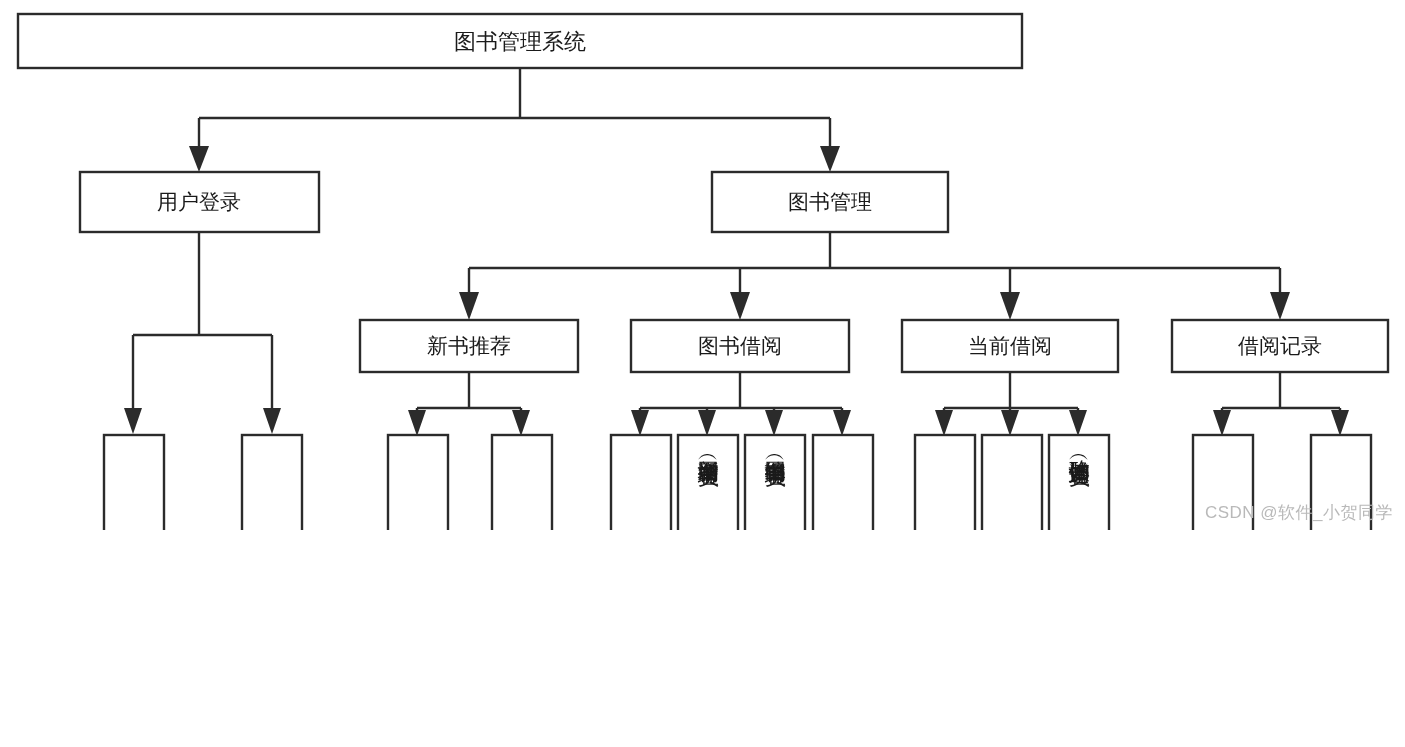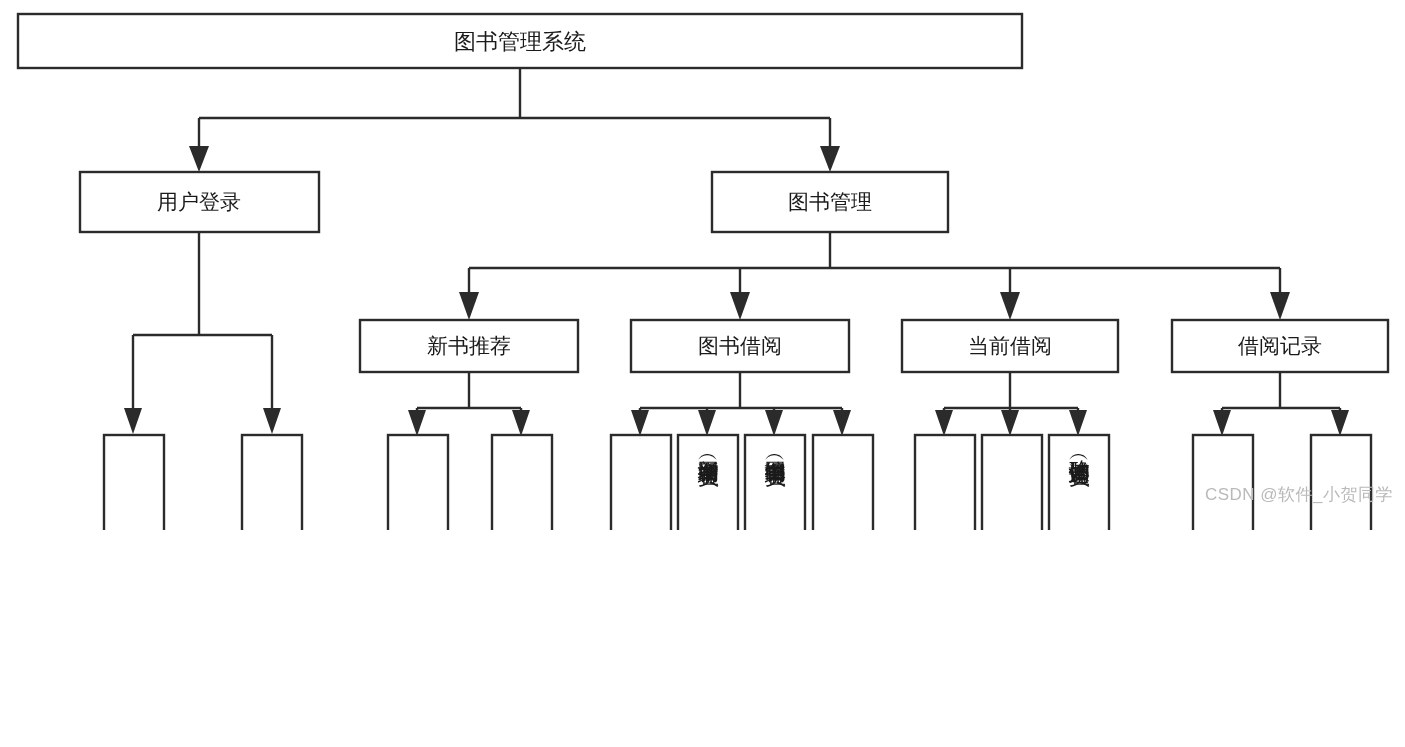--- a/index.html
+++ b/index.html
@@ -66,21 +66,21 @@
     color: #1a1a1a;
     writing-mode: vertical-rl;
     text-orientation: upright;
     letter-spacing: 1px;
     white-space: nowrap;
     text-align: center;
   }
   .watermark {
     position: absolute;
     right: 12px;
-    bottom: 24px;
+    bottom: 6px;
     font-family: "Liberation Sans", "DejaVu Sans", sans-serif;
     font-size: 17px;
     color: #b9b9b9;
     letter-spacing: 0.5px;
     white-space: nowrap;
   }
 </style>
 </head>
 <body>
 

